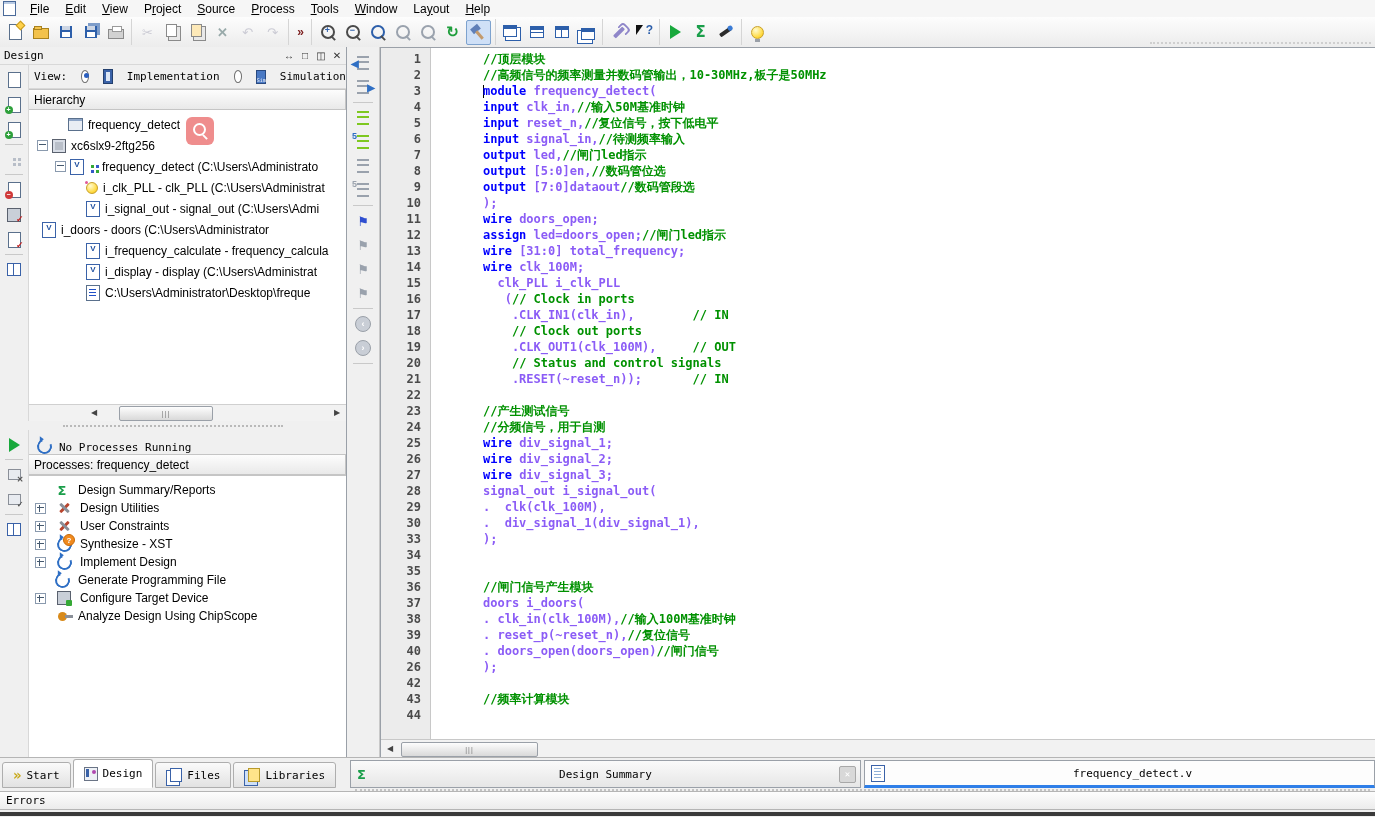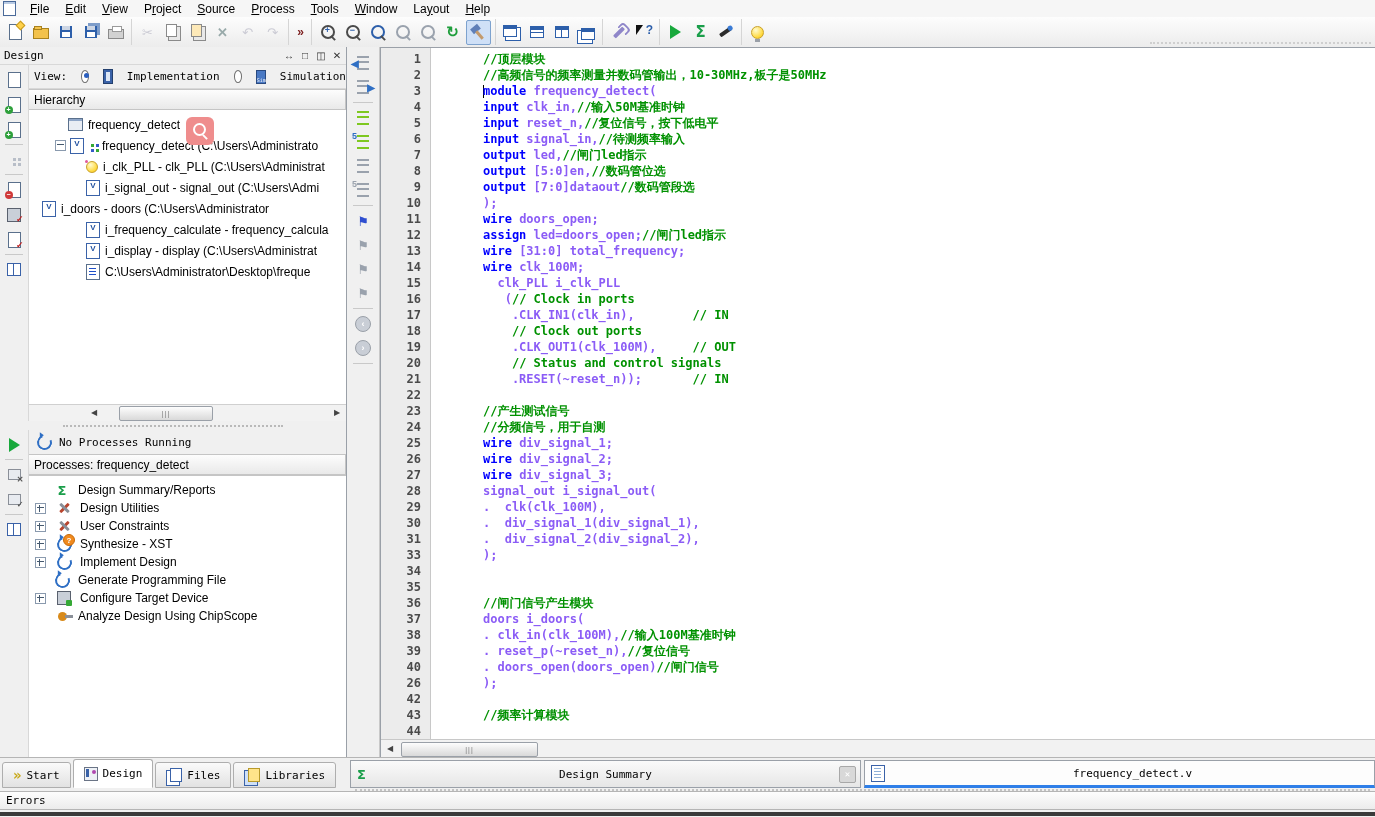--- a/index.html
+++ b/index.html
@@ -106,21 +106,21 @@
   .ti-ucf{width:12px;height:14px;background:#fff;border:1px solid #5a708c;position:relative;}
   .ti-ucf::before{content:"";position:absolute;left:2px;top:3px;width:7px;height:1px;background:#2050c8;box-shadow:0 3px 0 #2050c8,0 6px 0 #2050c8;}
 
   .hscroll{height:16px;background:#f2f2f2;border-top:1px solid #d0d0d0;position:relative;}
   .sb-arrow{position:absolute;top:1px;width:14px;height:13px;display:flex;align-items:center;justify-content:center;font-size:8px;color:#444;}
   .sb-thumb{position:absolute;top:1px;height:13px;background:linear-gradient(#fdfdfd,#d9d9d9);border:1px solid #9aa0a8;border-radius:2px;
             display:flex;align-items:center;justify-content:center;font-size:7px;color:#777;letter-spacing:1px;}
   .splitter{height:9px;display:flex;align-items:center;justify-content:center;}
   .splitter i{width:220px;border-top:2px dotted #b9b9b9;}
 
-  #proc-status{height:24px;display:flex;align-items:center;gap:7px;padding-left:8px;font-family:"DejaVu Sans Mono",monospace;font-size:11px;}
+  #proc-status{height:24px;display:flex;align-items:flex-end;gap:7px;padding-left:8px;font-family:"DejaVu Sans Mono",monospace;font-size:11px;}
   .cycle{width:11px;height:11px;border:2px solid #2f6fc4;border-radius:50%;border-top-color:transparent;position:relative;flex:none;transform:rotate(25deg);}
   .cycle::after{content:"";position:absolute;left:-2px;top:-3px;width:0;height:0;border-left:4px solid #2f6fc4;border-top:3px solid transparent;border-bottom:3px solid transparent;transform:rotate(-25deg);}
   #proc-tree{flex:1;background:#fff;overflow:hidden;padding-top:5px;border-top:1px solid #c5c5c5;}
   .prow{height:18px;display:flex;align-items:center;white-space:nowrap;font-size:12px;}
   .picon{flex:none;margin:0 8px 0 6px;position:relative;width:16px;height:16px;display:flex;align-items:center;justify-content:center;}
   .pi-tools::before{content:"";position:absolute;width:3px;height:12px;background:#b8452e;transform:rotate(45deg);border-radius:1px;}
   .pi-tools::after{content:"";position:absolute;width:3px;height:12px;background:#8a8f98;transform:rotate(-45deg);border-radius:1px;}
   .pi-device{width:12px;height:12px;background:#c9cfd8;border:1px solid #5a616e;position:relative;}
   .pi-device::after{content:"";position:absolute;right:-2px;bottom:-2px;width:6px;height:6px;background:#35a835;border-radius:1px;}
   .pi-chipscope{width:9px;height:9px;background:#d88a1a;border-radius:50%;position:relative;}
@@ -388,20 +388,25 @@
         </div>
         <div class="subheader">
           <span>Hierarchy</span>
         </div>
         <div id="hier-tree">
             <div class="trow" style="padding-left: 26px;">
               <span class="exp-sp"></span>
               <span class="ticon ti-project"></span>
               <span>frequency_detect</span>
             </div>
+            <div class="trow" style="padding-left: 8px;">
+              <span class="exp"></span>
+              <span class="ticon ti-chip"></span>
+              <span>xc6slx9-2ftg256</span>
+            </div>
             <div class="trow" style="padding-left: 26px;">
               <span class="exp"></span>
               <span class="ticon ti-vdoc"></span>
               <span class="ti-blocks"></span>
               <span>frequency_detect (C:\Users\Administrato</span>
             </div>
             <div class="trow" style="padding-left: 44px;">
               <span class="exp-sp"></span>
               <span class="ticon ti-bulbsm"></span>
               <span>i_clk_PLL - clk_PLL (C:\Users\Administrat</span>
@@ -696,24 +701,20 @@
         </div>
         <div class="codeline">
           <span class="ln">29</span>
           <span class="codetext"><span class="pl">.  clk(clk_100M),</span></span>
         </div>
         <div class="codeline">
           <span class="ln">30</span>
           <span class="codetext"><span class="pl">.  div_signal_1(div_signal_1),</span></span>
         </div>
         <div class="codeline">
-          <span class="ln">31</span>
-          <span class="codetext"><span class="pl">.  div_signal_2(div_signal_2),</span></span>
-        </div>
-        <div class="codeline">
           <span class="ln">33</span>
           <span class="codetext"><span class="pl">);</span></span>
         </div>
         <div class="codeline">
           <span class="ln">34</span>
           <span class="codetext"></span>
         </div>
         <div class="codeline">
           <span class="ln">35</span>
           <span class="codetext"></span>

